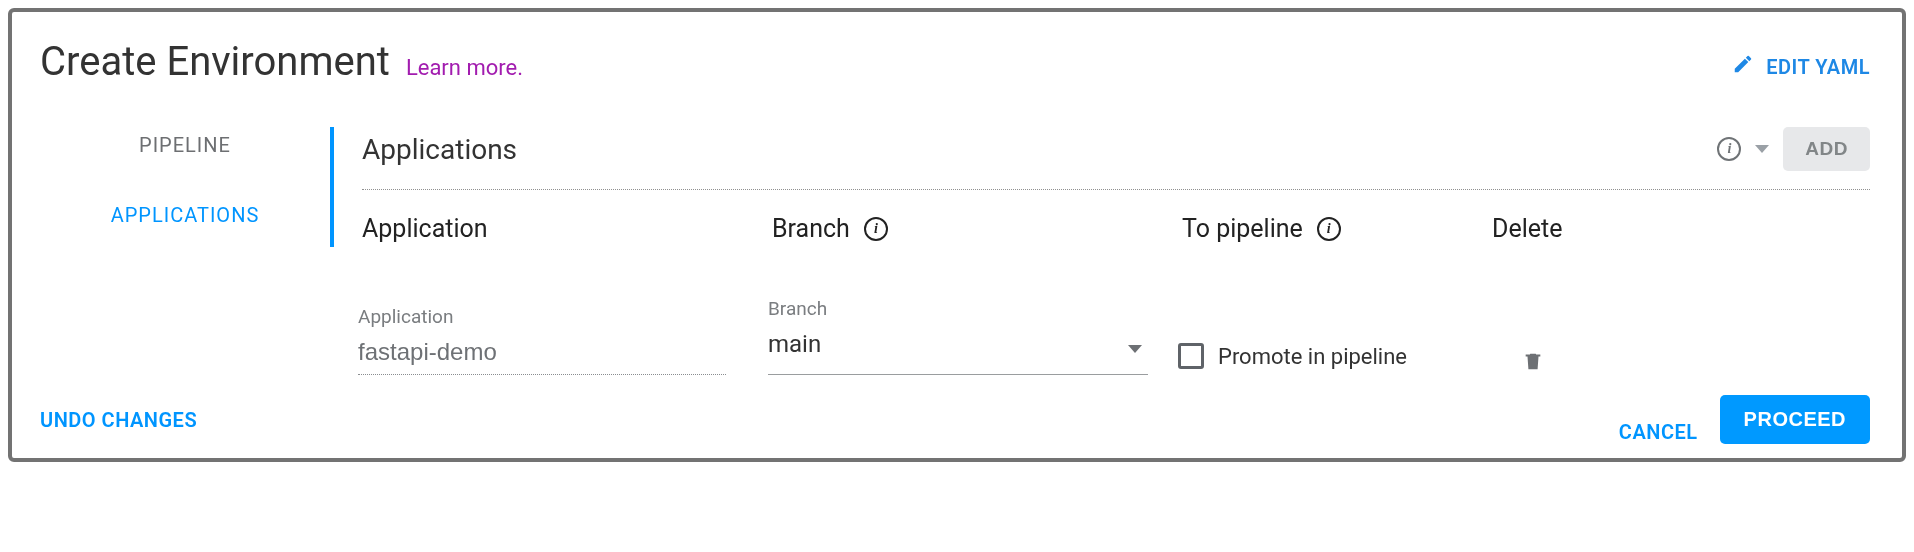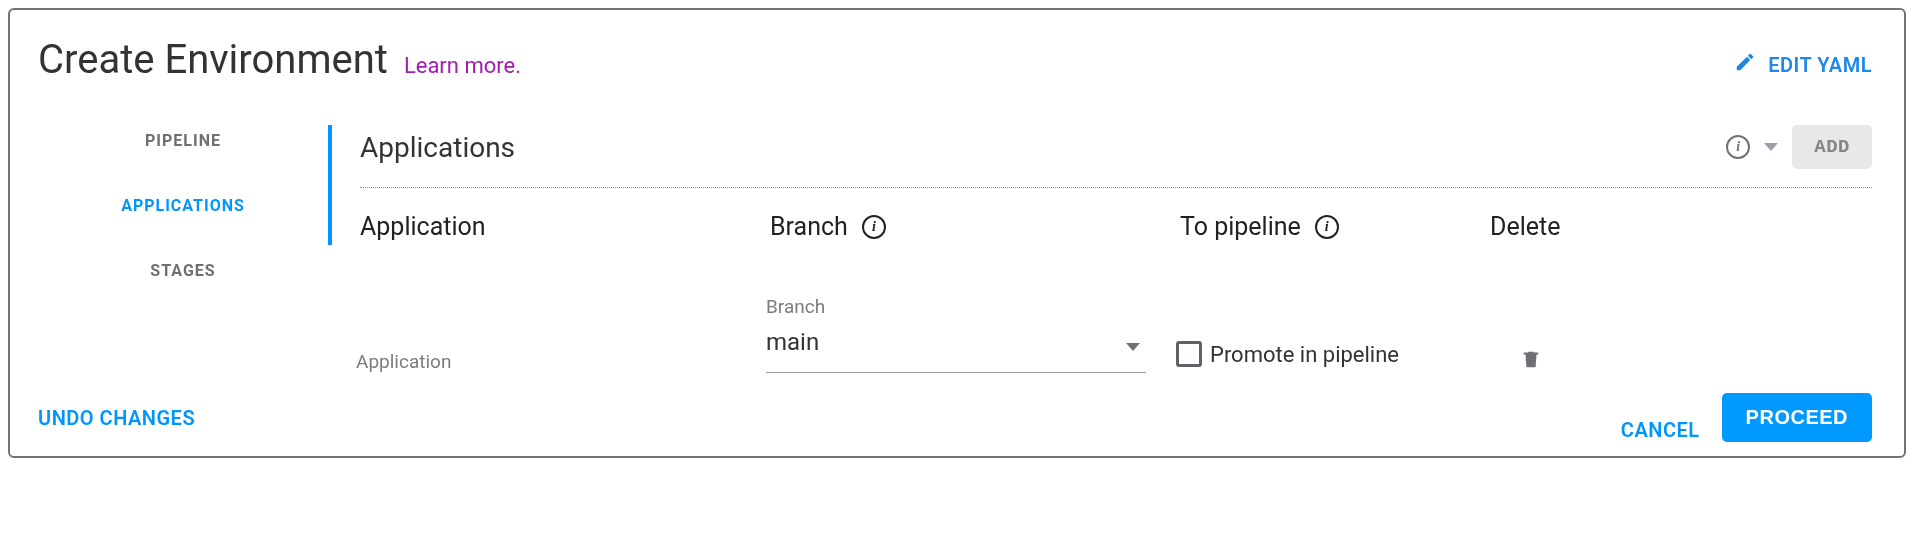--- a/index.html
+++ b/index.html
@@ -6,21 +6,21 @@
   box-sizing: border-box;
   margin: 0;
   padding: 0;
 }
 body {
   font-family: -apple-system, BlinkMacSystemFont, "Segoe UI", Roboto, Helvetica, Arial, sans-serif;
   background: #fff;
   padding: 8px;
 }
 .panel {
-  border: 2px solid #737373;
+  border: 4px solid #737373;
   border-radius: 6px;
   padding: 26px 32px 14px 28px;
   position: relative;
   min-height: 436px;
   display: flex;
   flex-direction: column;
 }
 .header {
   display: flex;
   align-items: baseline;
@@ -64,22 +64,22 @@
   flex: 1;
 }
 .sidebar {
   width: 290px;
   display: flex;
   flex-direction: column;
   gap: 46px;
   padding-top: 6px;
 }
 .side-item {
-  font-size: 16px;
-  font-weight: 700;
+  font-size: 20px;
+  font-weight: 400;
   letter-spacing: 1px;
   color: #6d6f72;
   text-align: center;
   cursor: pointer;
 }
 .side-item.active {
   color: #0095ff;
 }
 .main {
   flex: 1;
@@ -137,21 +137,20 @@
 .add-btn {
   background: #e7e8ea;
   color: #828688;
   border: none;
   border-radius: 5px;
   padding: 11px 22px;
   font-size: 19px;
   font-weight: 600;
   letter-spacing: .5px;
   cursor: pointer;
-  font-family: Liberation Mono, monospace;
 }
 .table-head {
   display: grid;
   grid-template-columns: 400px 400px 300px 90px;
   gap: 10px;
   padding: 24px 0 4px 0;
 }
 .col-head {
   display: flex;
   align-items: center;
@@ -206,21 +205,21 @@
   transform: translateY(-50%);
   width: 0;
   height: 0;
   border-left: 7px solid transparent;
   border-right: 7px solid transparent;
   border-top: 8px solid #6d7074;
 }
 .promote-cell {
   display: flex;
   align-items: center;
-  gap: 8px;
+  gap: 14px;
   padding-bottom: 6px;
 }
 .checkbox {
   width: 26px;
   height: 26px;
   border: 3px solid #5f6368;
   border-radius: 3px;
   cursor: pointer;
 }
 .promote-label {
@@ -300,21 +299,20 @@
       </span>
       <span>EDIT YAML</span>
     </div>
   </div>
 
   <div class="body">
 
     <div class="sidebar">
       <div class="side-item">PIPELINE</div>
       <div class="side-item active">APPLICATIONS</div>
-      <div class="side-item">STAGES</div>
     </div>
 
     <div class="main">
 
       <div class="section-divider">
         <div class="section-header">
           <div class="section-title">Applications</div>
           <div class="section-header-actions">
             <span class="info-icon">i</span>
             <span class="caret-down"></span>
@@ -336,20 +334,21 @@
           </div>
           <div class="col-head right">
             <span>Delete</span>
           </div>
         </div>
       </div>
 
       <div class="row">
         <div class="field">
           <span class="field-label">Application</span>
+          <input class="field-input" type="text" value="fastapi-demo" style="">
         </div>
         <div class="field">
           <span class="field-label">Branch</span>
           <div class="select-wrap">
             <span class="select-value">main</span>
             <span class="select-caret"></span>
           </div>
         </div>
         <div class="promote-cell">
           <span class="checkbox"></span>

